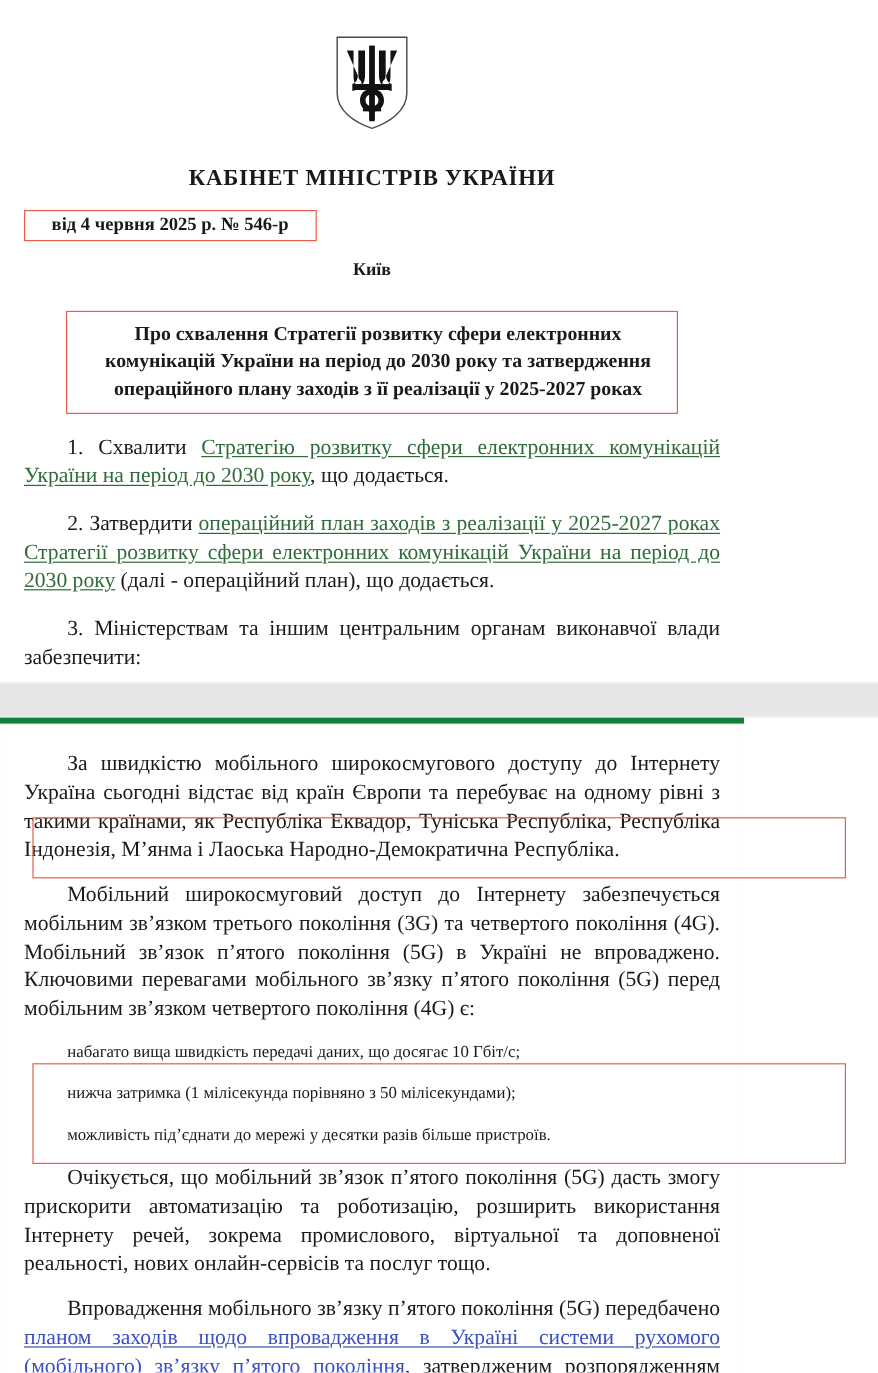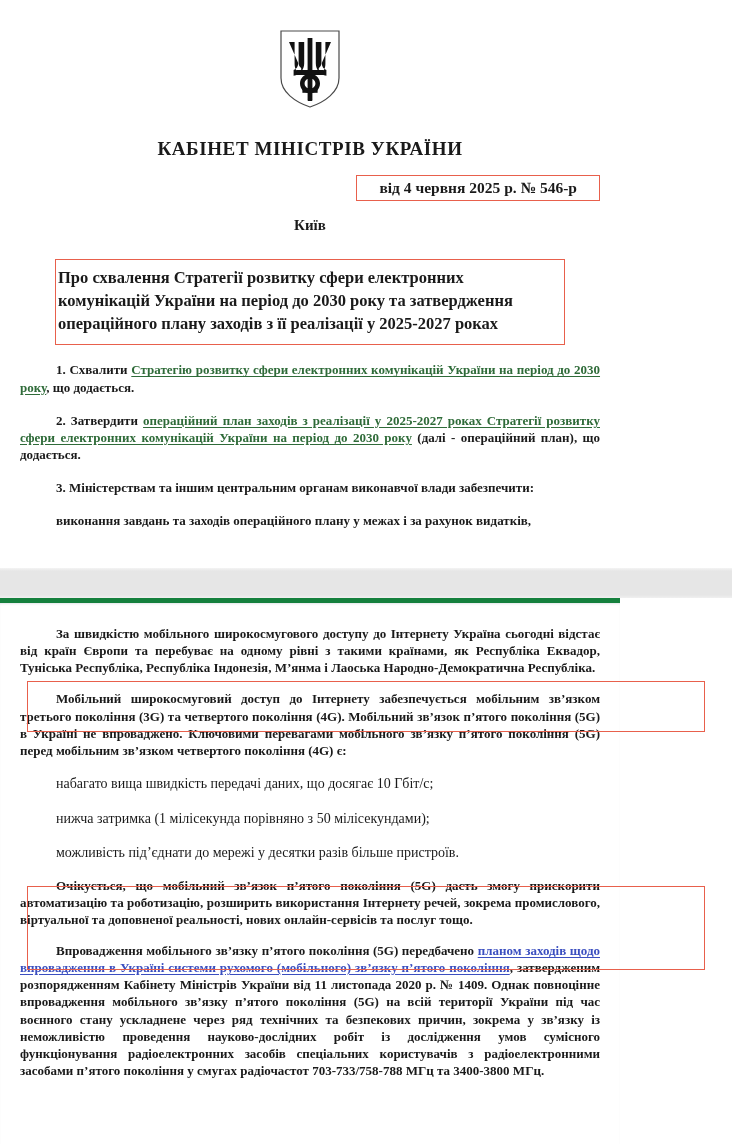--- a/index.html
+++ b/index.html
@@ -65,56 +65,56 @@
     text-align: center;
     font-weight: bold;
     letter-spacing: .6px;
     font-size: 19px;
     margin: 0;
   }
   .heading-authority { padding-top: 26px; }
   .heading-kind { padding-top: 15px; }
 
   .date-line-holder {
-    text-align: right;
+    text-align: left;
     padding-top: 15px;
   }
   .date-box {
     display: inline-block;
     border: 1.4px solid #e8604c;
     padding: 3px 22px 4px 22px;
     font-weight: bold;
     font-size: 15.5px;
     line-height: 1.1;
   }
   .city-line {
     text-align: center;
     font-weight: bold;
     font-size: 15px;
     margin-top: 16px;
   }
 
   .title-box {
     margin: 25px 35px 0 35px;
     border: 1.4px solid #e8604c;
-    padding: 7px 10px 9px 2px;
+    padding: 7px 10px 9px 20px;
+    text-align: center;
     font-weight: bold;
     font-size: 16.5px;
     line-height: 1.38;
   }
 
   
   .para {
     text-align: justify;
     text-justify: inter-word;
-    font-size: 13px;
+    font-size: 18px;
     line-height: 1.32;
     margin: 14px 0 0 0;
     hyphens: none;
-    font-weight: bold;
   }
   .para.indent { text-indent: 36px; }
   .page-one .para { margin-top: 16px; }
   .first-para { margin-top: 22px; }
 
   .list-item {
     text-indent: 36px;
     text-align: left;
     font-size: 14px;
     line-height: 1.32;

